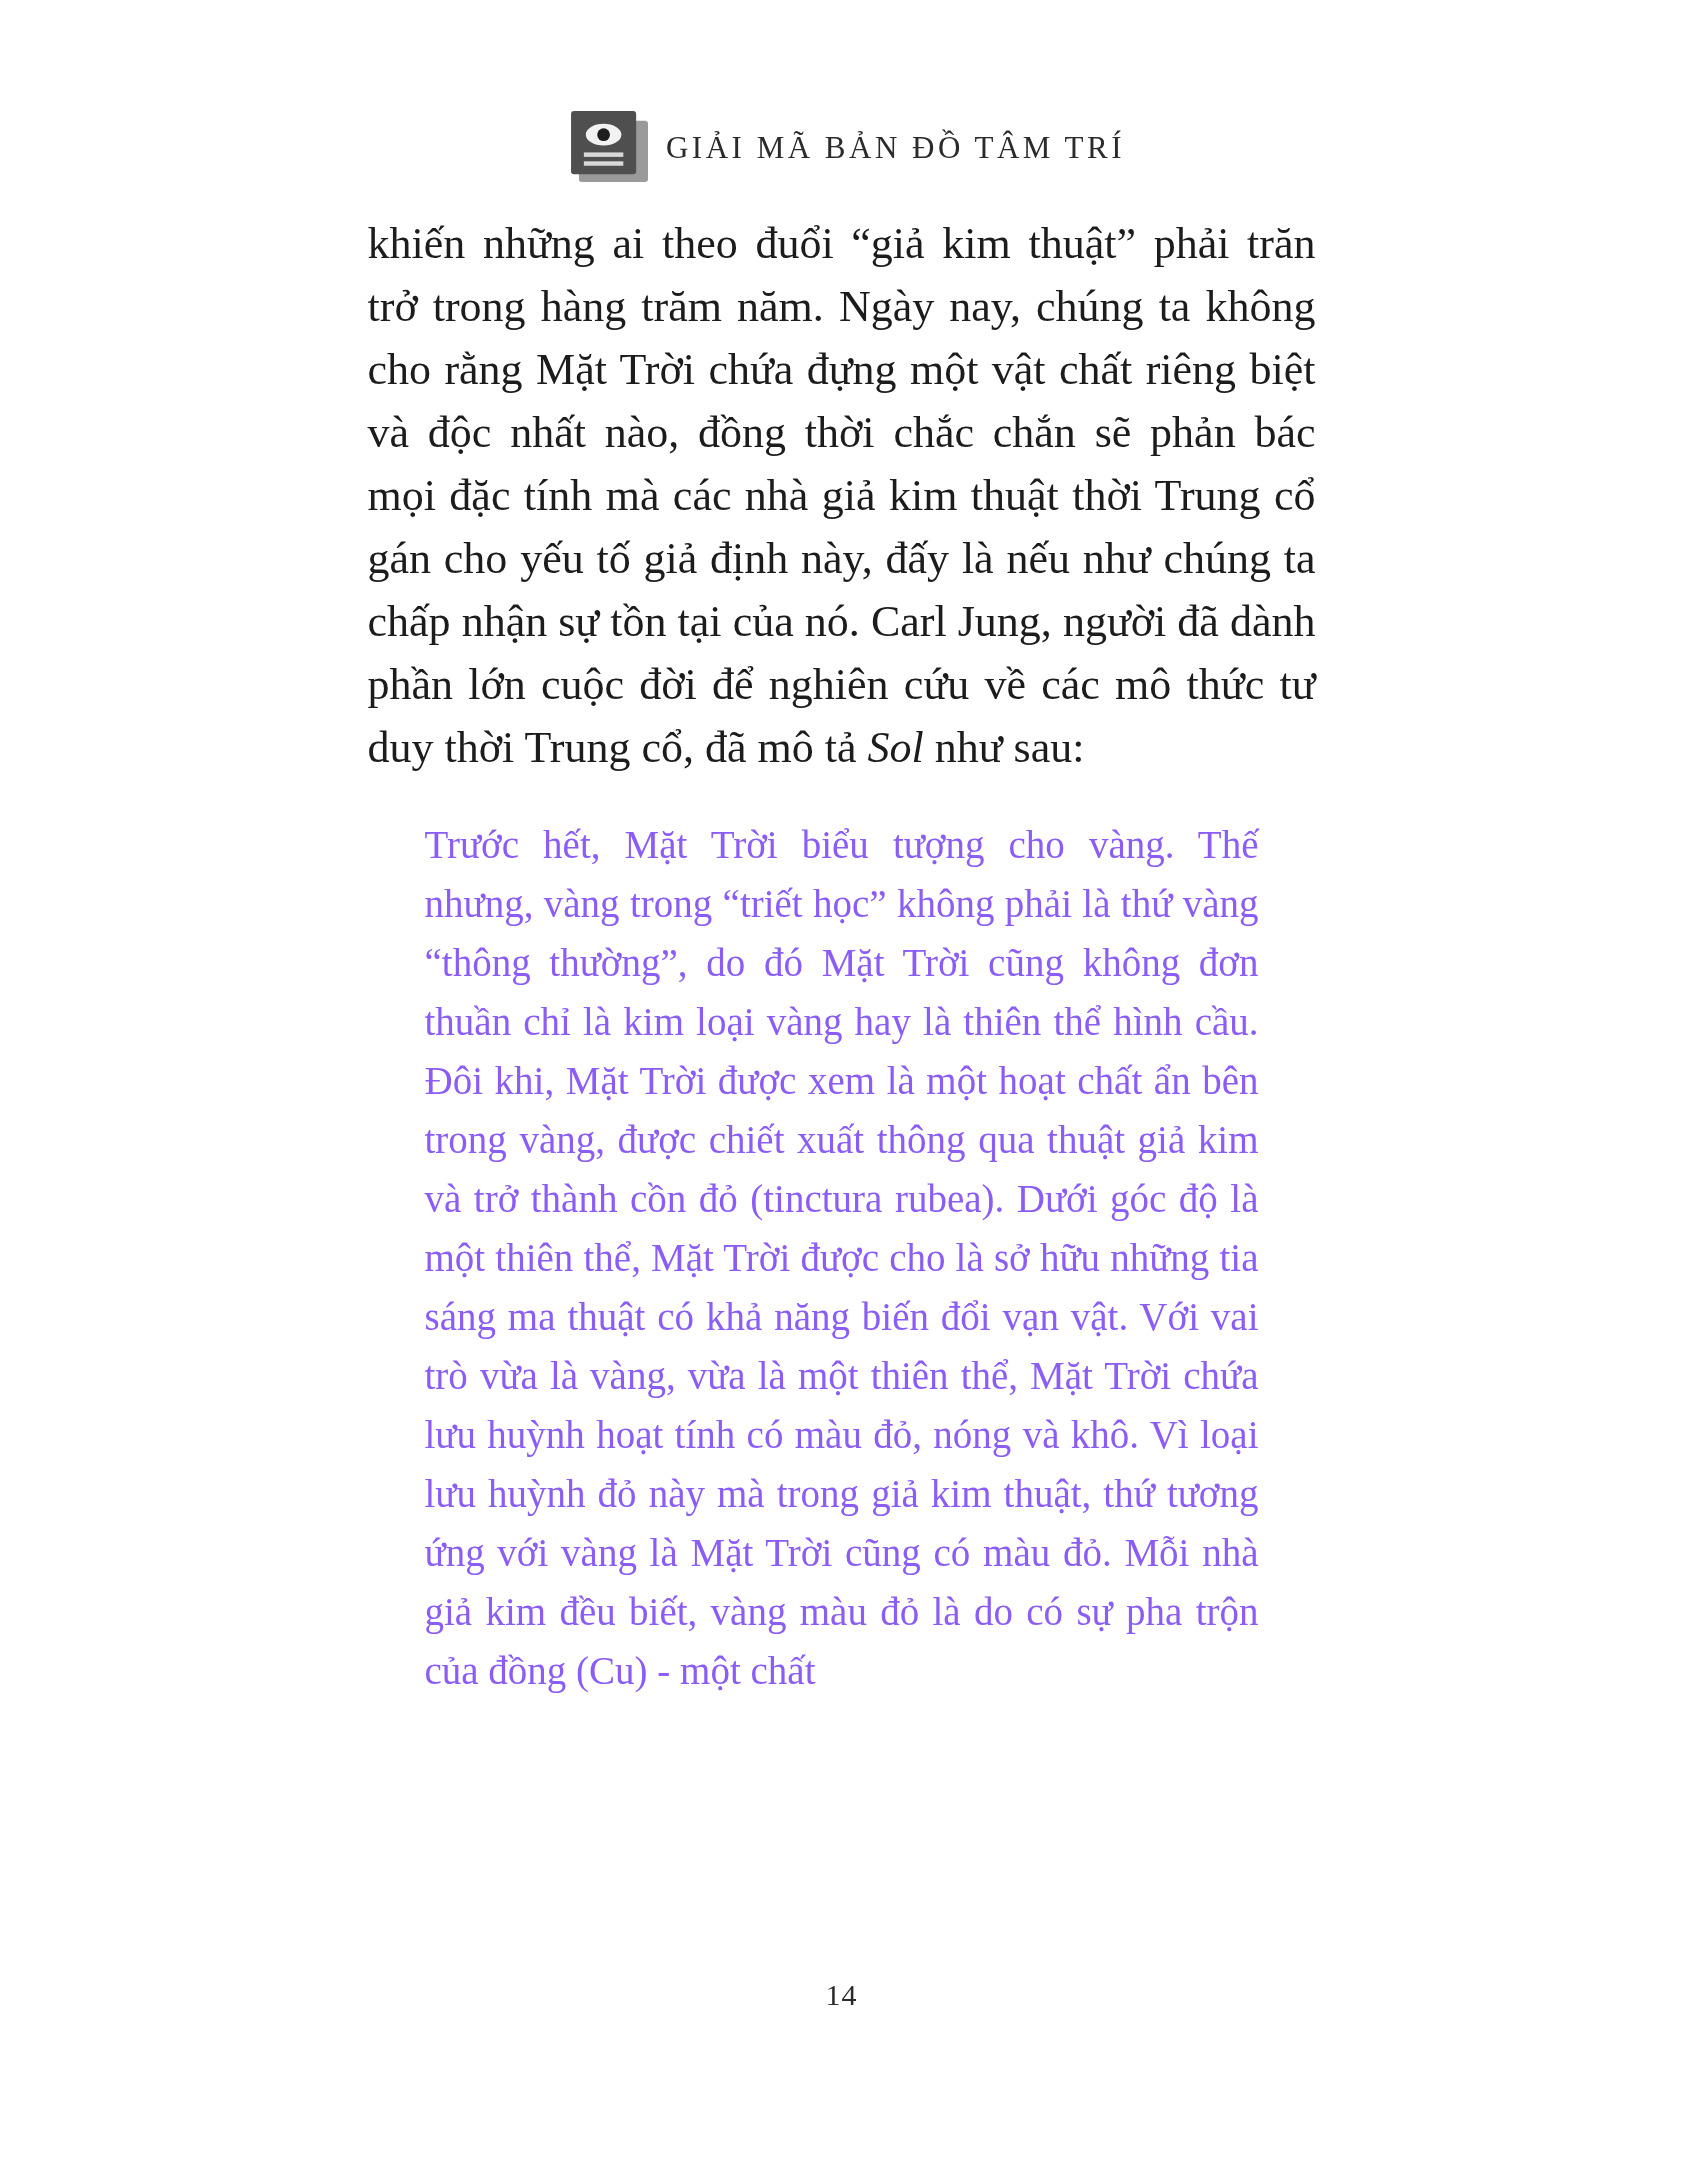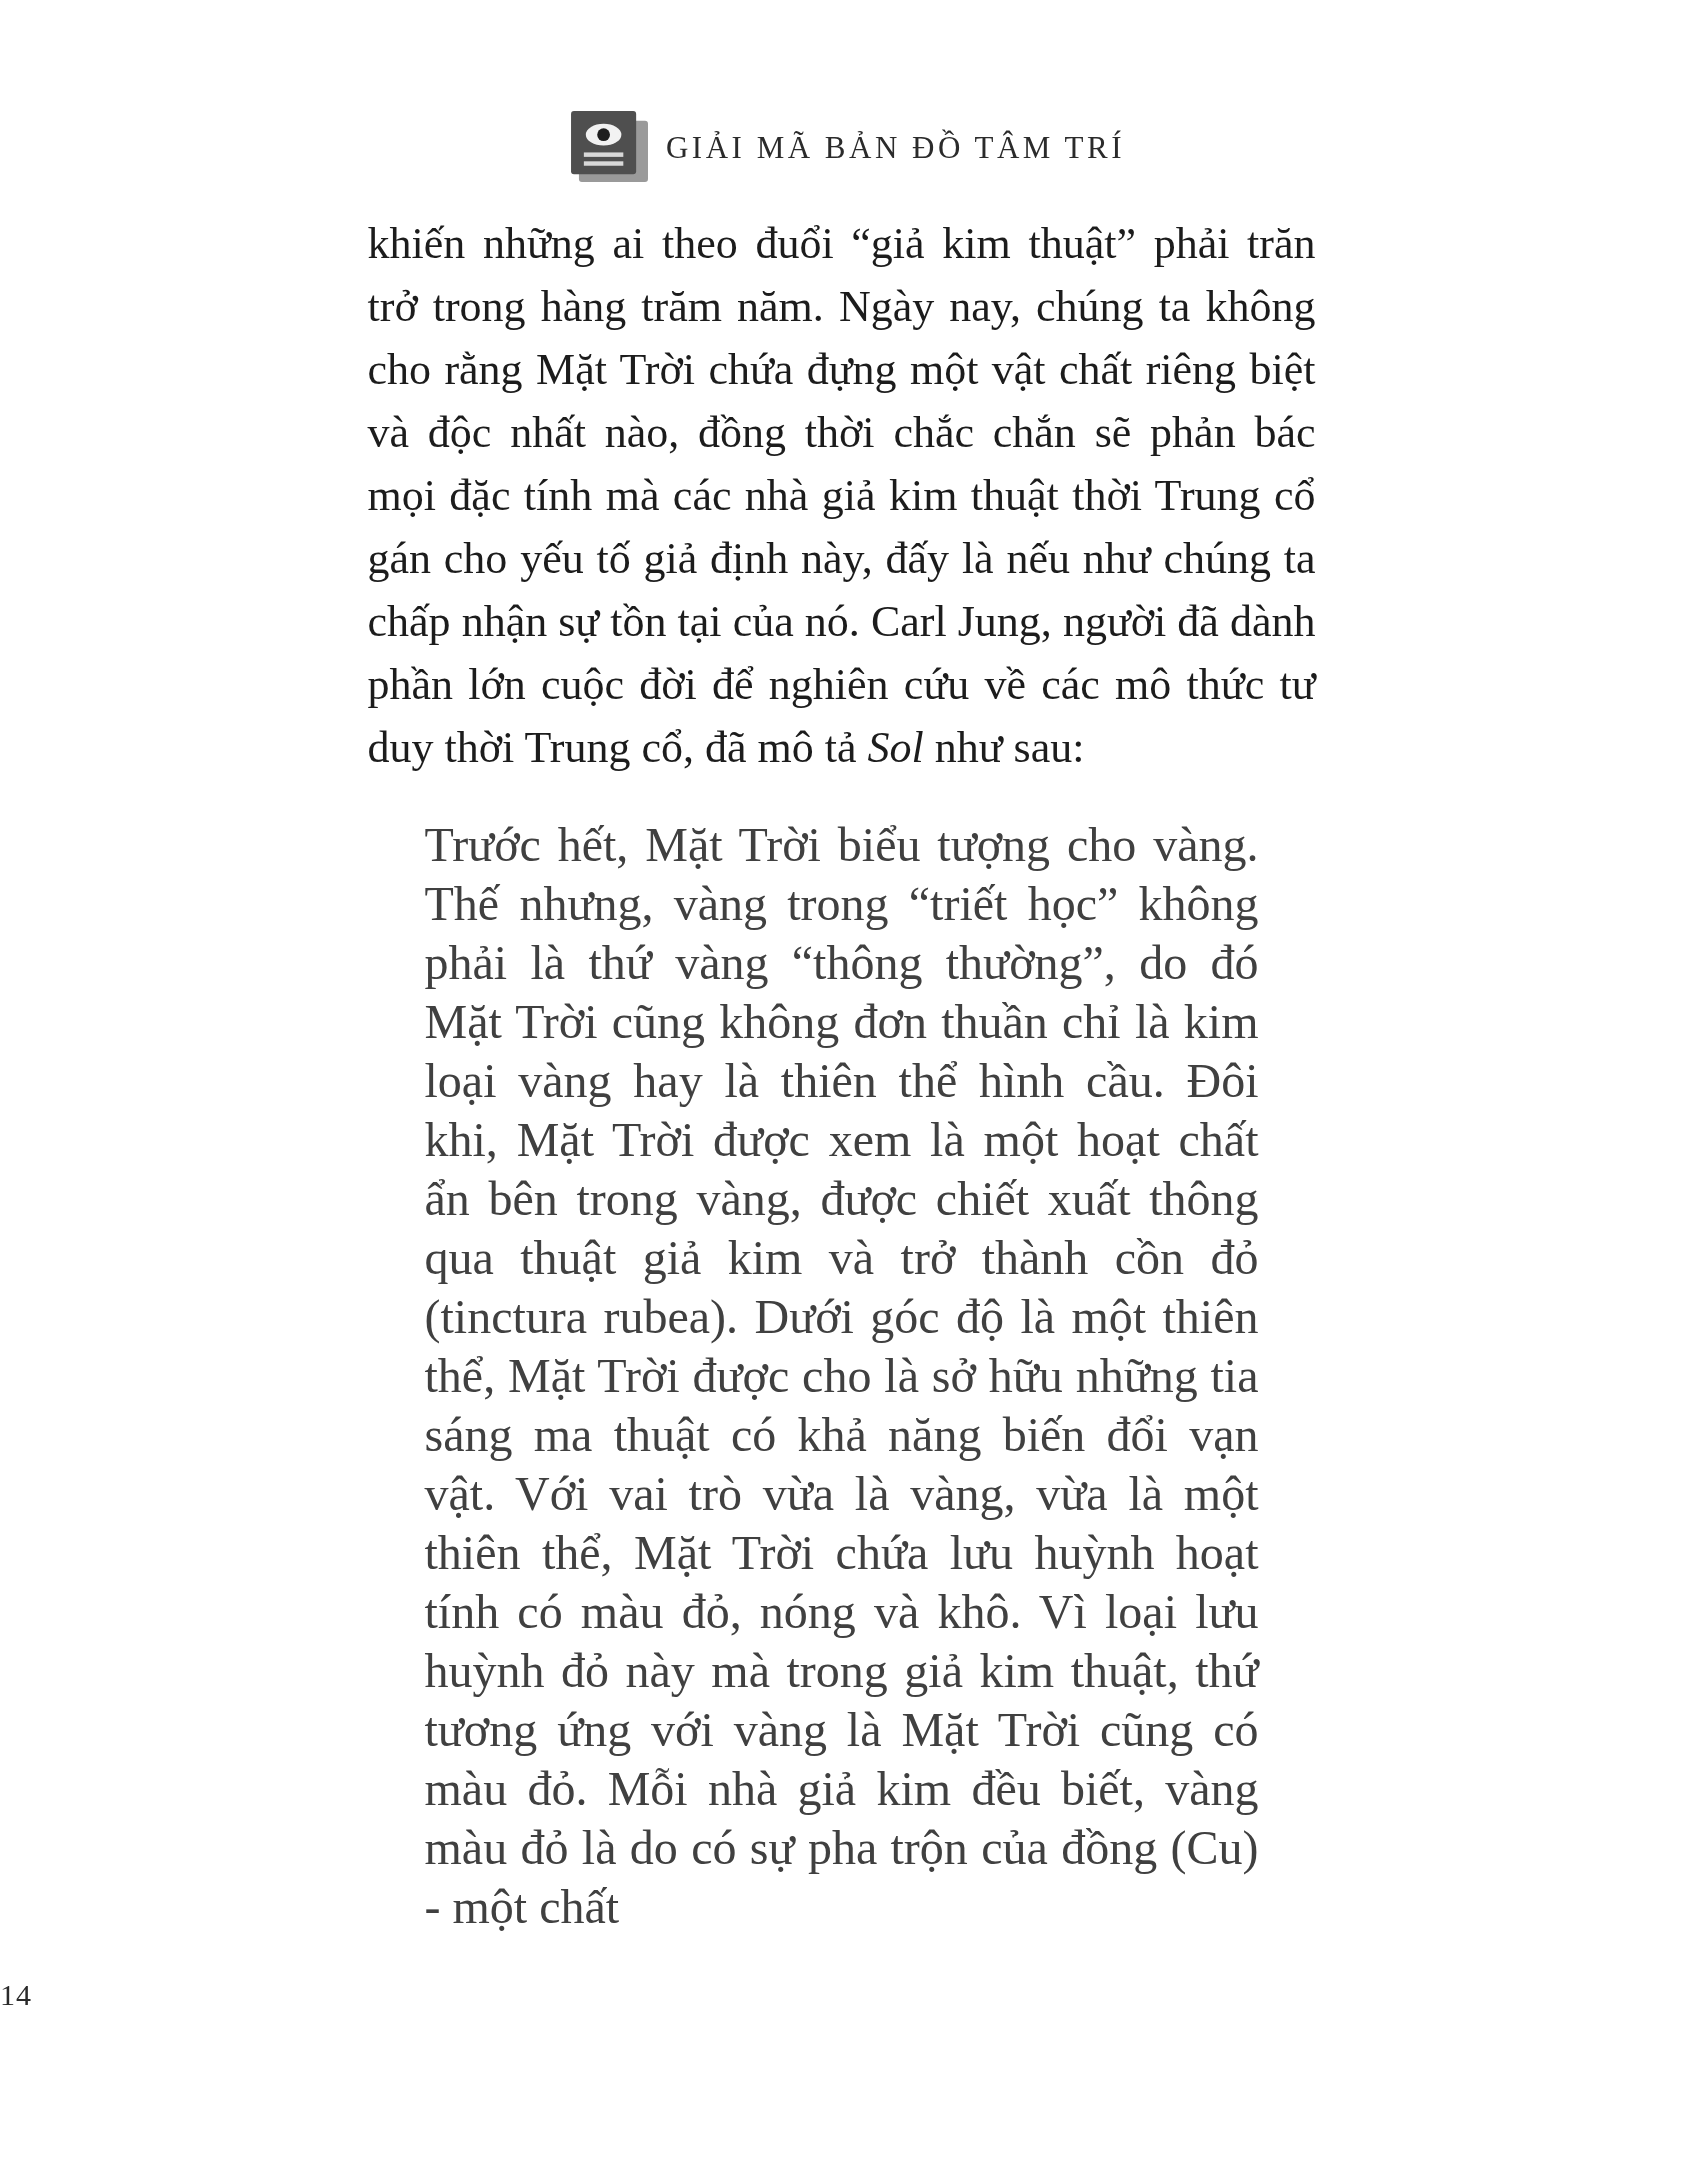--- a/index.html
+++ b/index.html
@@ -40,31 +40,31 @@
     width: 948px;
     font-size: 44px;
     line-height: 63px;
     text-align: justify;
     color: #1c1c1c;
   }
   .body-paragraph em { font-style: italic; }
   .quote-block {
     margin: 36px auto 8px auto;
     width: 834px;
-    font-size: 48px;
+    font-size: 39px;
     line-height: 59px;
     text-align: justify;
-    color: #404040;
+    color: #8b5cf6;
   }
   .page-footer {
     position: absolute;
     left: 0;
     bottom: 166px;
     width: 100%;
-    text-align: left;
+    text-align: center;
   }
   .page-number {
     font-size: 30px;
     color: #2a2a2a;
     letter-spacing: 1px;
   }
 </style>
 </head>
 <body>
 

